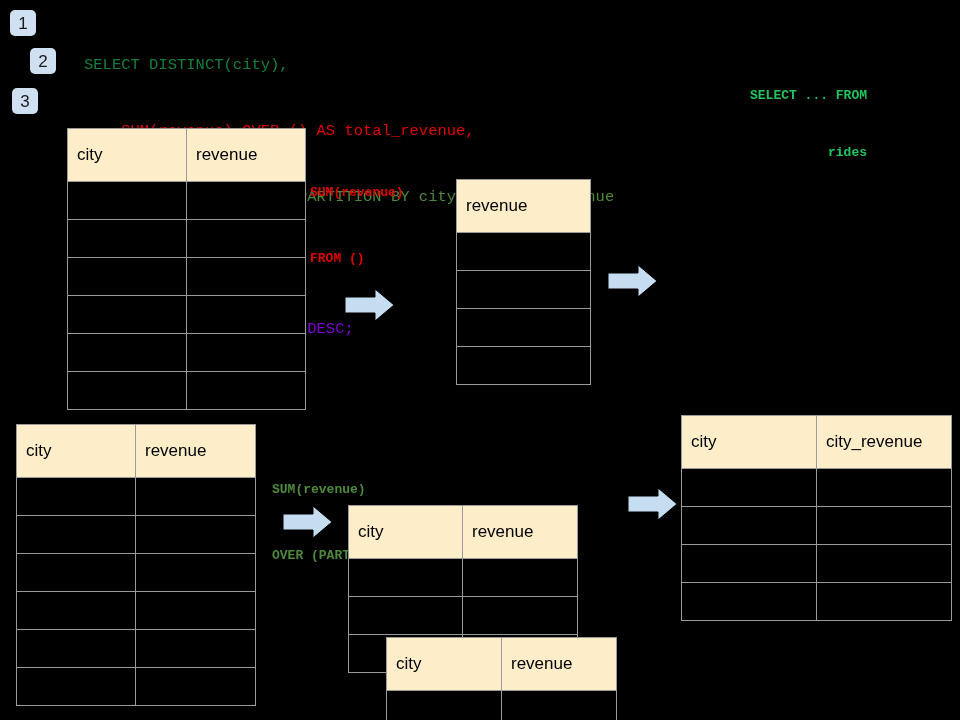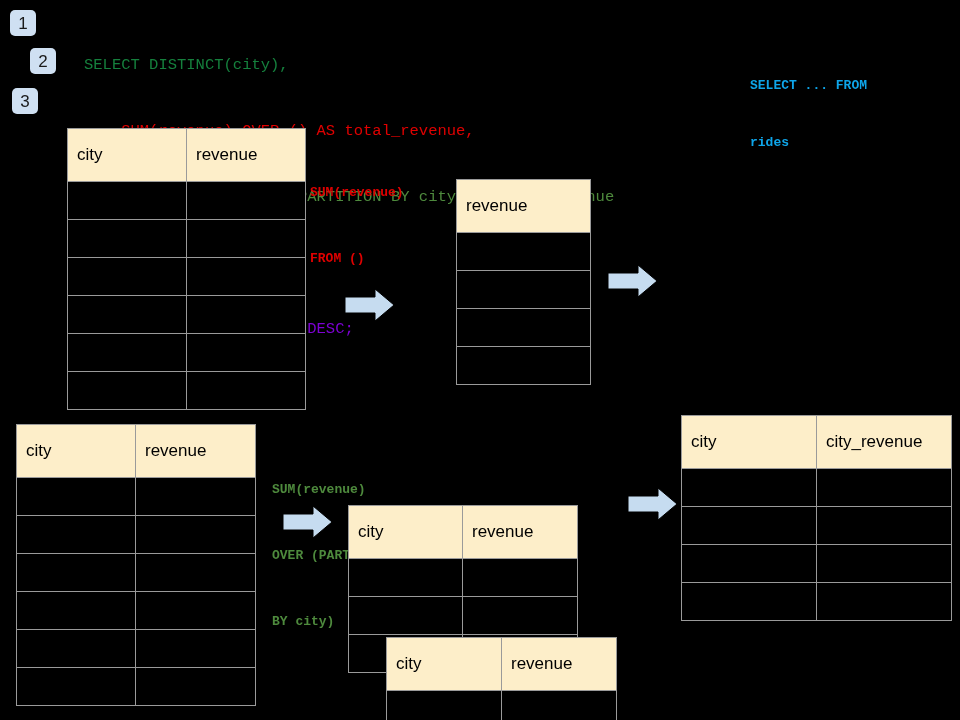--- a/index.html
+++ b/index.html
@@ -107,34 +107,33 @@
   </div>
 
   <div class="sql" style="left:84px; top:10px;">
     <div class="sql-line" style="color:#15803d;">SELECT DISTINCT(city),</div>
     <div class="sql-line" style="color:#e00000;">    SUM(revenue) OVER () AS total_revenue,</div>
     <div class="sql-line" style="color:#4e8a3d;">    SUM(revenue) OVER (PARTITION BY city) as city_revenue</div>
     <div class="sql-line" style="color:#7d00d4;">  FROM rides</div>
     <div class="sql-line" style="color:#7d00d4;">  ORDER by city_revenue DESC;</div>
   </div>
 
-  <div class="anno-small" style="left:750px; top:38px; color:#0ea5e9;">
+  <div class="anno-small" style="left:750px; top:48px; color:#22c55e;text-align:right;">
     <div>SELECT ... FROM</div>
     <div>rides</div>
   </div>
 
   <div class="anno" style="left:310px; top:138px; color:#e00000;">
     <div>SUM(revenue)</div>
     <div>FROM ()</div>
   </div>
 
   <div class="anno" style="left:272px; top:435px; color:#4e8a3d;">
     <div>SUM(revenue)</div>
     <div>OVER (PARTITION</div>
-    <div>BY city)</div>
   </div>
 
   <table class="tbl" style="left:67px; top:128px; width:238px;">
     <colgroup>
         <col style="width:119px">
         <col style="width:119px">
       </colgroup>
     <thead>
       <tr>
         <th>city</th>

